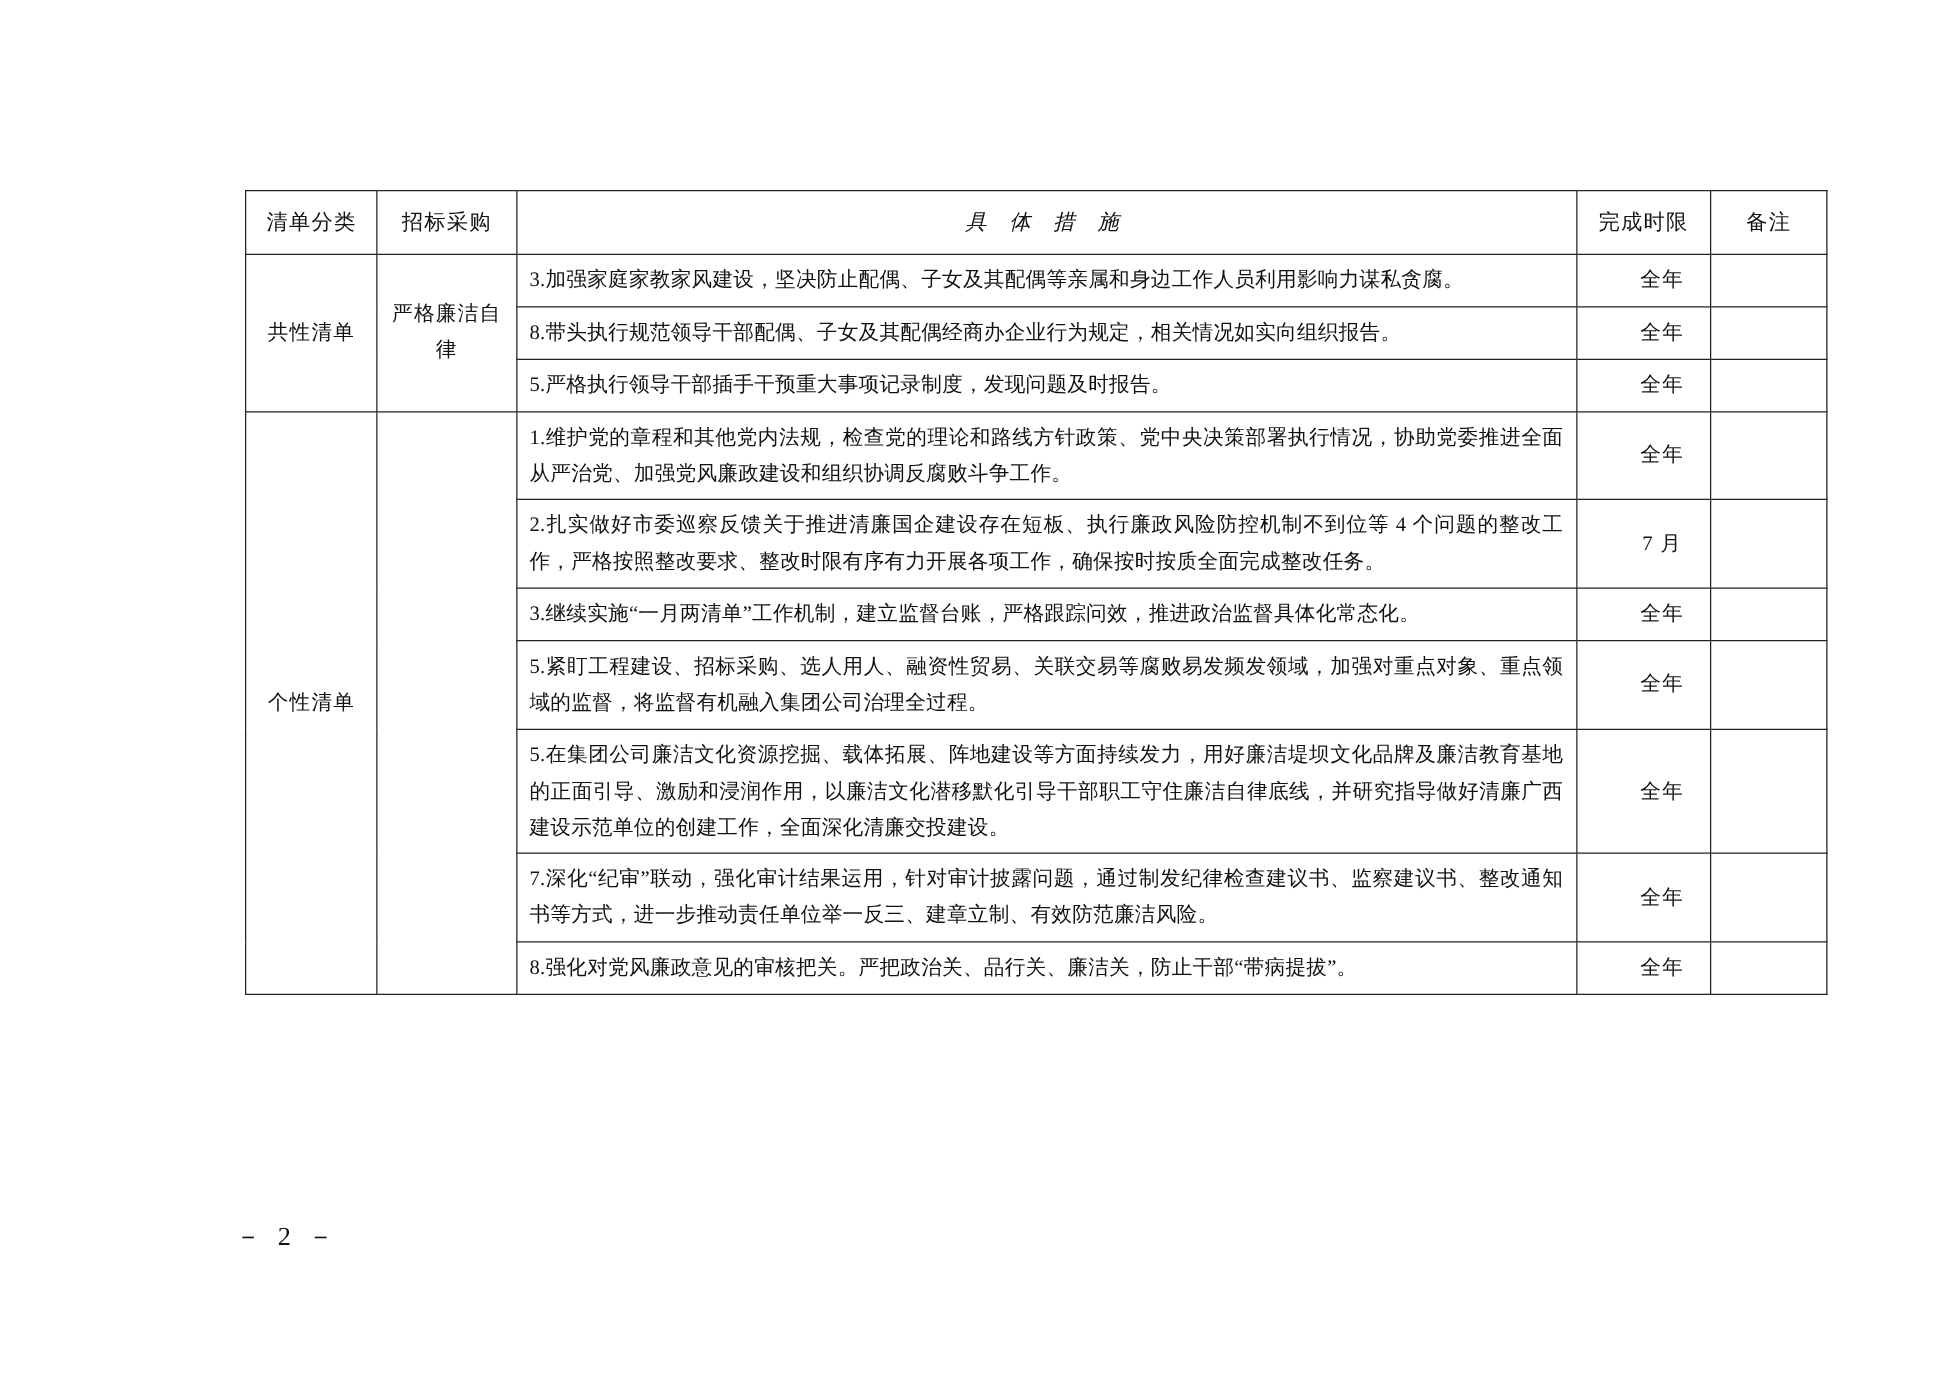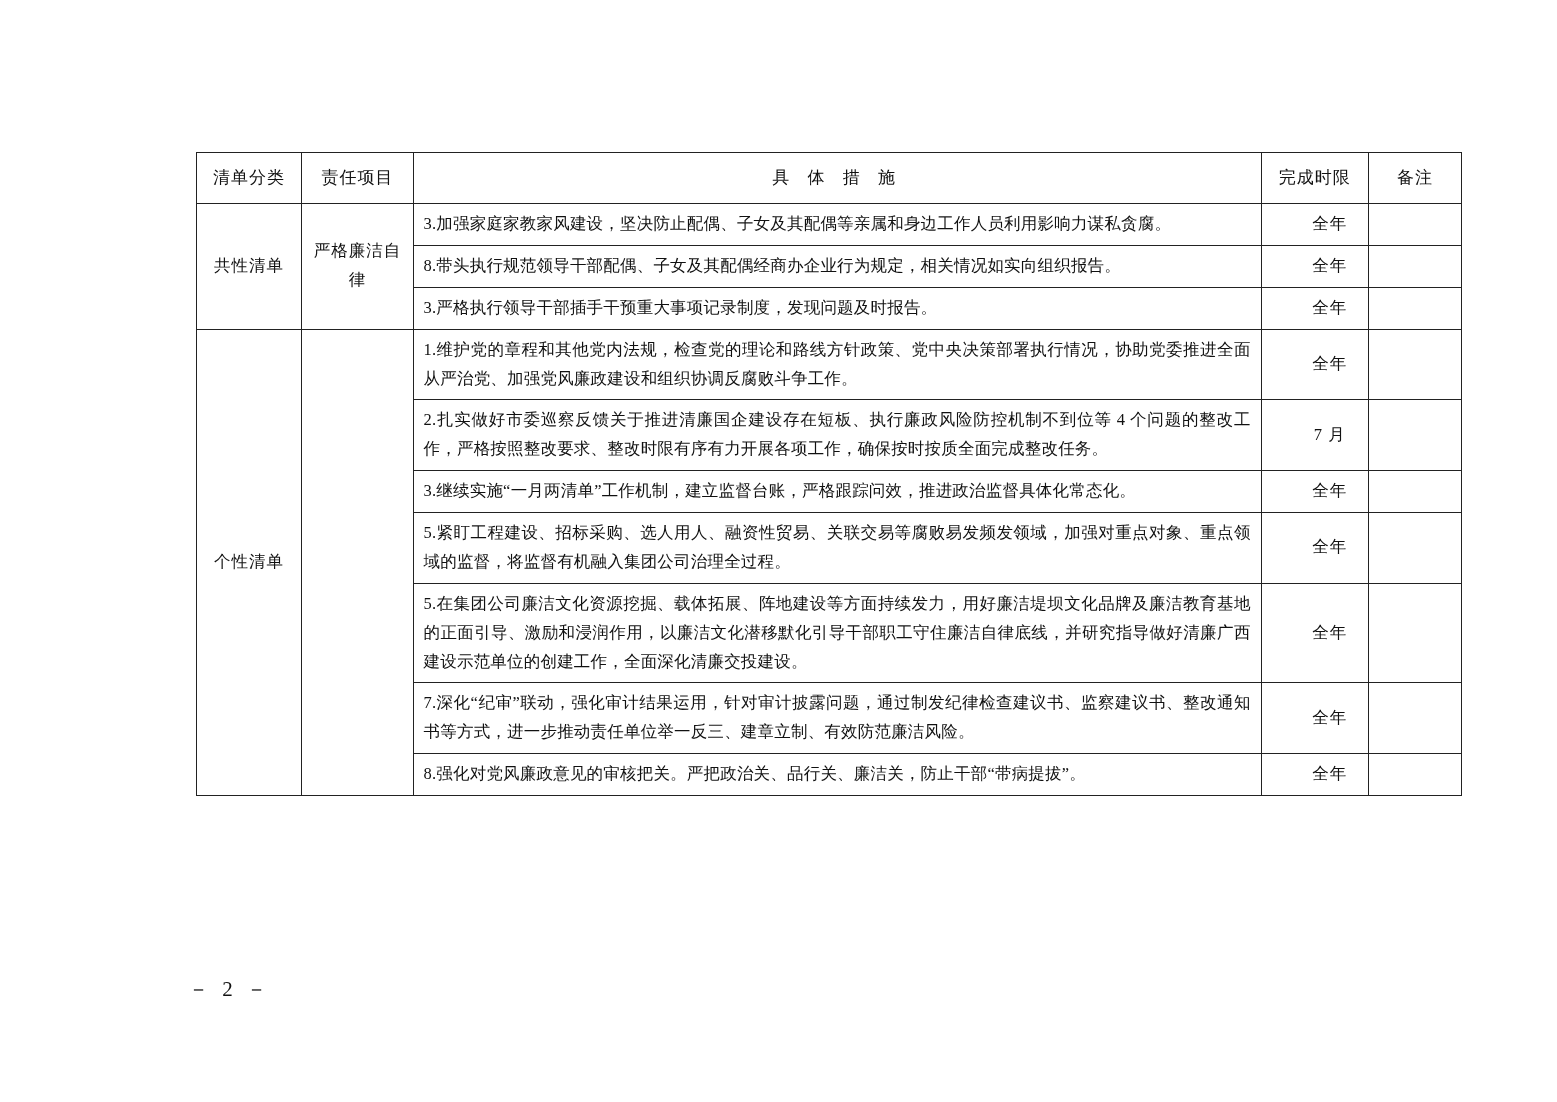--- a/index.html
+++ b/index.html
@@ -39,20 +39,21 @@
   }
   .hdr td {
     text-align: center;
     height: 42px;
     padding: 4px 6px;
     font-size: 17px;
     letter-spacing: 1px;
   }
   .hdr td.measures {
     letter-spacing: 7px;
+    font-style: italic;
   }
   .col-cat   { width: 104px; }
   .col-item  { width: 110px; }
   .col-meas  { width: 838px; }
   .col-dead  { width: 106px; }
   .col-note  { width: 92px; }
 
   td.cat, td.item {
     text-align: center;
     letter-spacing: 1px;
@@ -89,40 +90,40 @@
     <colgroup>
       <col class="col-cat">
       <col class="col-item">
       <col class="col-meas">
       <col class="col-dead">
       <col class="col-note">
     </colgroup>
     <tbody>
       <tr class="hdr">
         <td>清单分类</td>
-        <td>责任项目</td>
+        <td>招标采购</td>
         <td class="measures">具  体  措  施</td>
         <td>完成时限</td>
         <td>备注</td>
       </tr>
 
       <tr>
         <td class="cat" rowspan="3">共性清单</td>
         <td class="item" rowspan="3">严格廉洁自律</td>
         <td class="meas">3.加强家庭家教家风建设，坚决防止配偶、子女及其配偶等亲属和身边工作人员利用影响力谋私贪腐。</td>
         <td class="dead">全年</td>
         <td class="note"></td>
       </tr>
       <tr>
         <td class="meas">8.带头执行规范领导干部配偶、子女及其配偶经商办企业行为规定，相关情况如实向组织报告。</td>
         <td class="dead">全年</td>
         <td class="note"></td>
       </tr>
       <tr>
-        <td class="meas">3.严格执行领导干部插手干预重大事项记录制度，发现问题及时报告。</td>
+        <td class="meas">5.严格执行领导干部插手干预重大事项记录制度，发现问题及时报告。</td>
         <td class="dead">全年</td>
         <td class="note"></td>
       </tr>
 
       <tr>
         <td class="cat" rowspan="7">个性清单</td>
         <td class="item" rowspan="7"></td>
         <td class="meas">1.维护党的章程和其他党内法规，检查党的理论和路线方针政策、党中央决策部署执行情况，协助党委推进全面从严治党、加强党风廉政建设和组织协调反腐败斗争工作。</td>
         <td class="dead">全年</td>
         <td class="note"></td>

